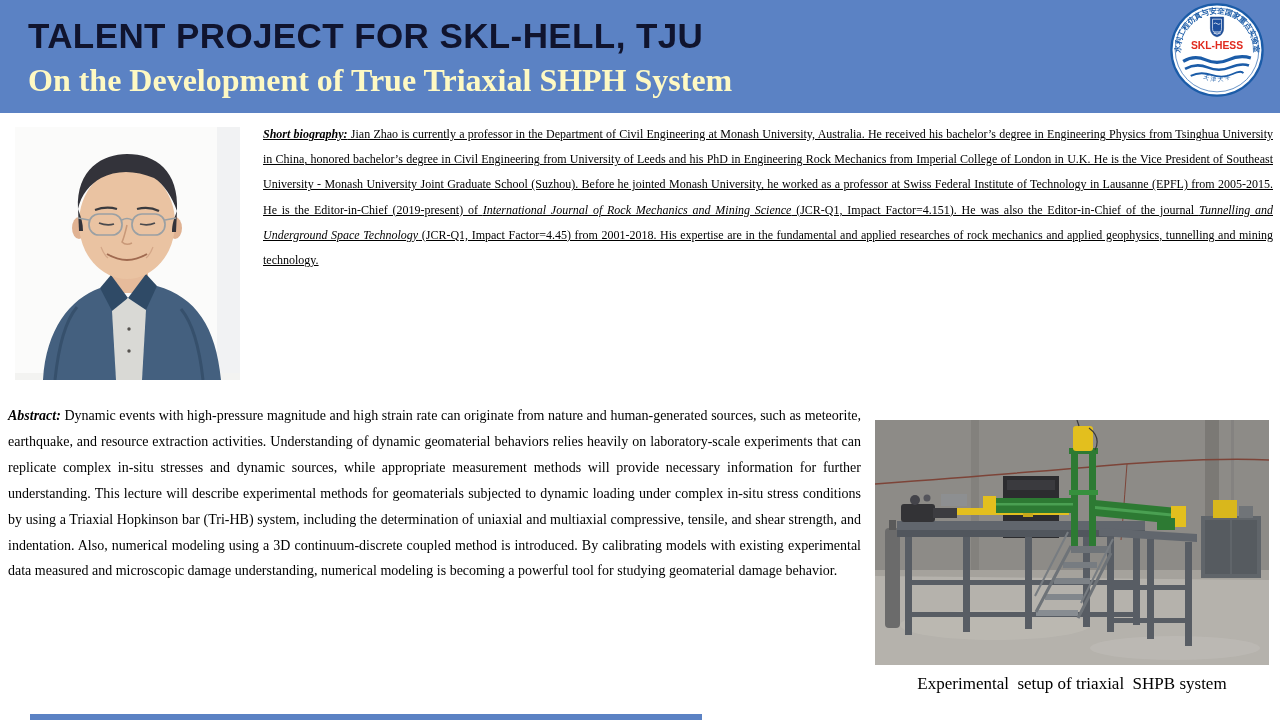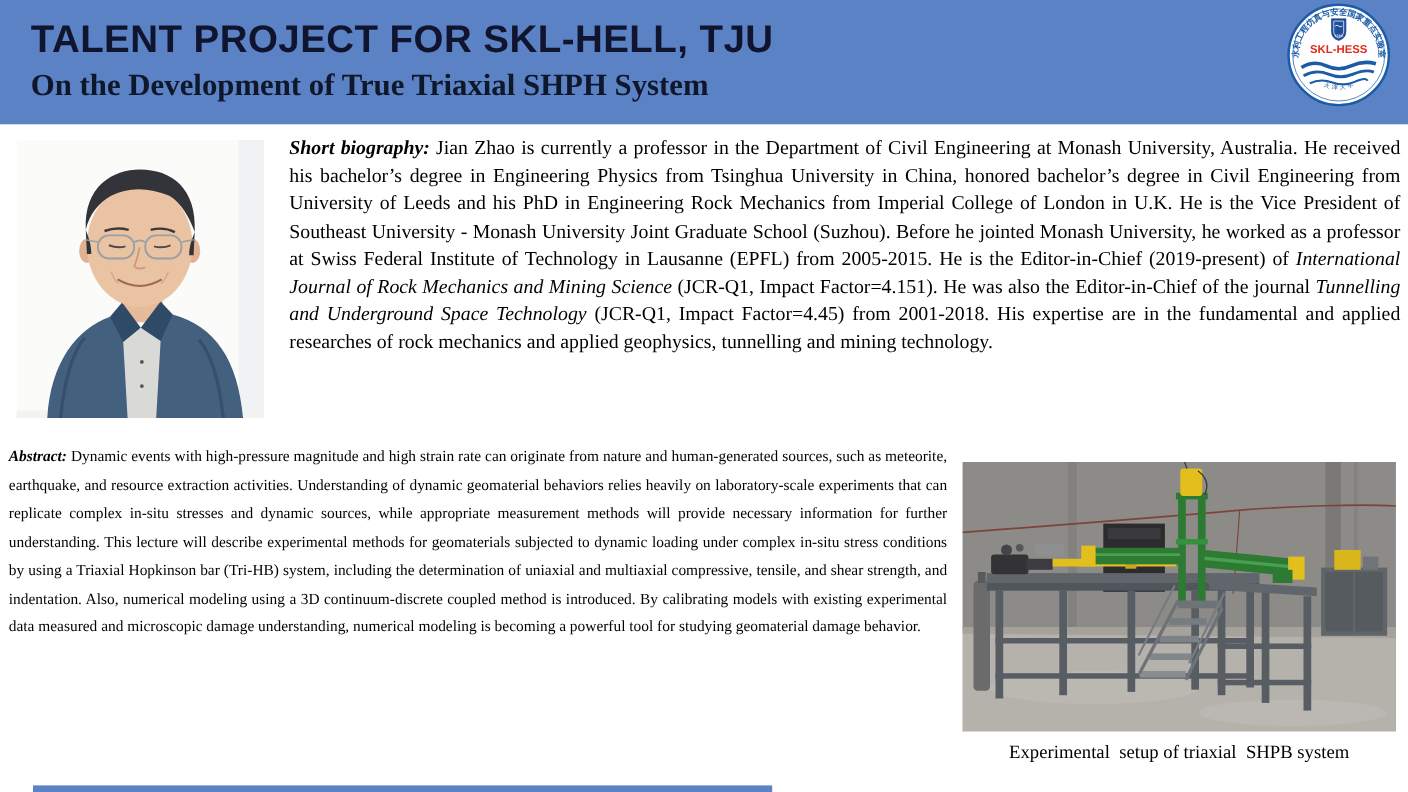--- a/index.html
+++ b/index.html
@@ -5,29 +5,29 @@
   * { margin:0; padding:0; box-sizing:border-box; }
   html,body { width:1280px; height:720px; overflow:hidden; background:#ffffff; }
   .slide { position:absolute; inset:0; width:1280px; height:720px; background:#ffffff;
            font-family:"Liberation Serif", serif; color:#000; }
 
   
   .banner { position:absolute; left:0; top:0; width:1280px; height:113px; background:#5b82c4; }
   .title  { position:absolute; left:28px; top:16px; font-family:"Liberation Sans", sans-serif;
             font-weight:700; font-size:35px; letter-spacing:.4px; color:#10142e; white-space:nowrap; }
   .subtitle { position:absolute; left:28px; top:62px; font-family:"Liberation Serif", serif;
-            font-weight:700; font-size:28px; color:#0f172a; white-space:nowrap; }
+            font-weight:700; font-size:32px; color:#fef9c3; white-space:nowrap; }
   .logo { position:absolute; top:3px; right:16px; width:94px; height:94px; }
   .logo svg { width:94px; height:94px; display:block; }
 
   
   .portrait { position:absolute; left:15px; top:127px; width:225px; height:253px; }
   .portrait svg { display:block; width:225px; height:253px; }
   .bio { position:absolute; left:263px; top:122px; width:1010px;
-         font-size:18px; line-height:25.2px; text-align:justify; }
+         font-size:12px; line-height:25.2px; text-align:justify;text-decoration:underline; }
   .lead { font-weight:700; font-style:italic; }
   .ital { font-style:italic; }
 
   
   .abstract { position:absolute; left:8px; top:403px; width:853px;
               font-size:14px; line-height:25.9px; text-align:justify; }
 
   
   .figure { position:absolute; left:875px; top:420px; width:394px; }
   .figure svg { display:block; width:394px; height:245px; }

